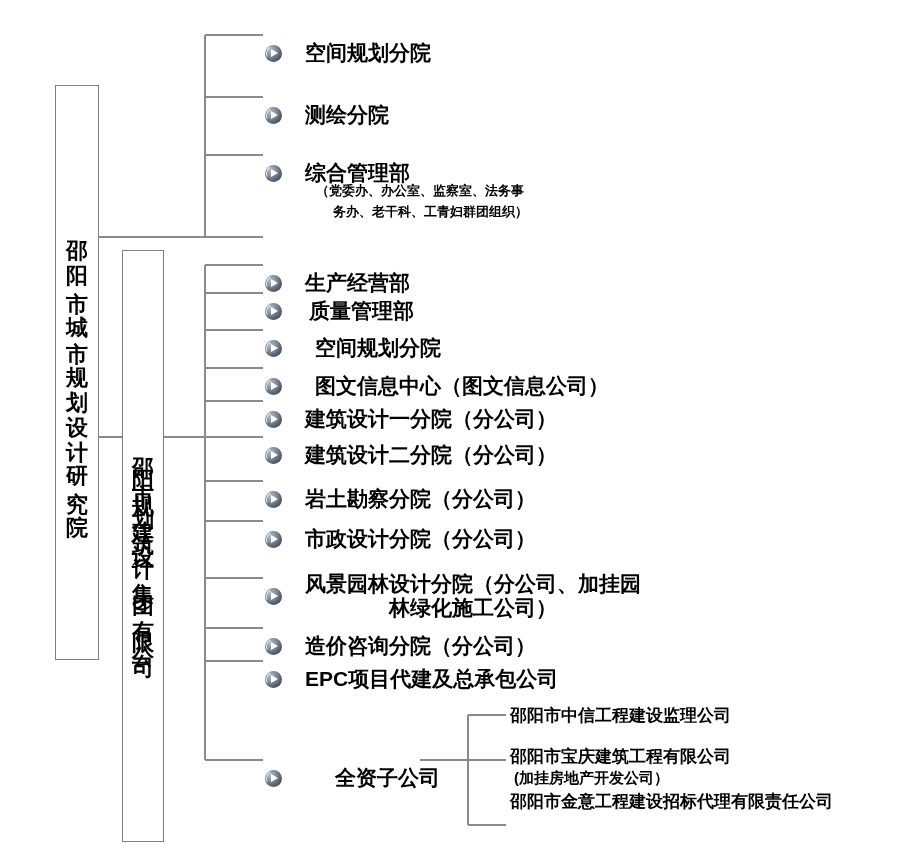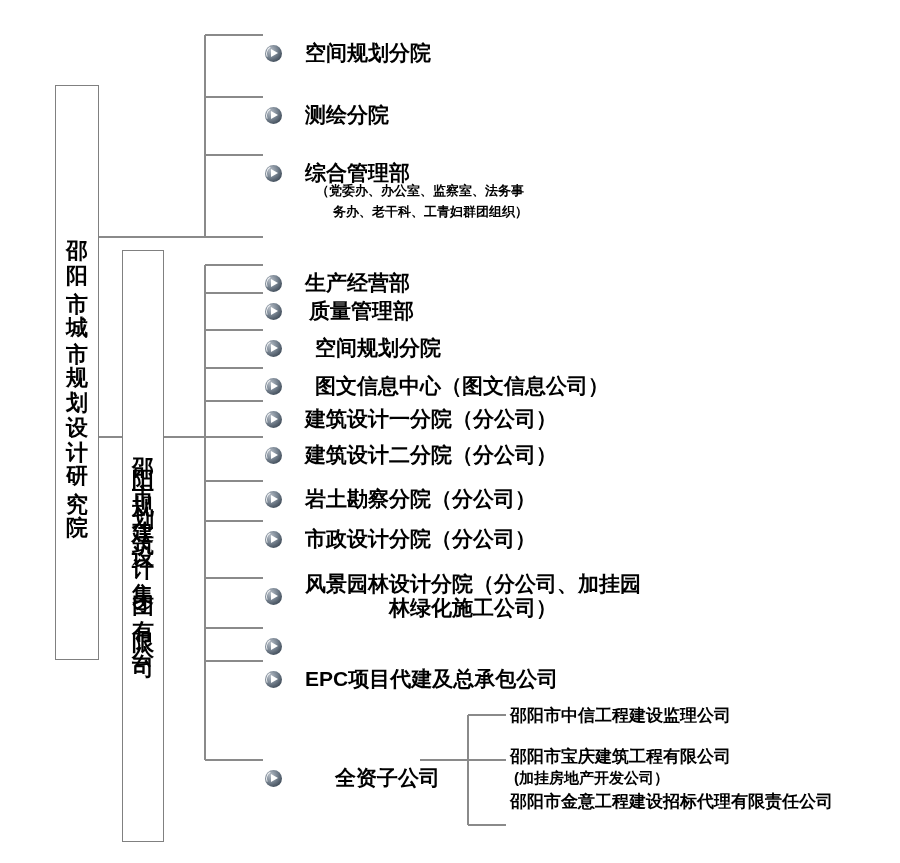--- a/index.html
+++ b/index.html
@@ -129,20 +129,21 @@
   </div>
   <div class="item" style="left:265px;top:554px;height:48px;">
     <span class="bullet"></span>
     <span class="ml-label">
       <div class="c1">风景园林设计分院（分公司、加挂园</div>
       <div class="c2">林绿化施工公司）</div>
     </span>
   </div>
   <div class="item" style="left:265px;top:616px;">
     <span class="bullet"></span>
+    <span class="label">造价咨询分院（分公司）</span>
   </div>
   <div class="item" style="left:265px;top:649px;">
     <span class="bullet"></span>
     <span class="label">EPC项目代建及总承包公司</span>
   </div>
   <div class="item" style="left:265px;top:748px;gap:53px;">
     <span class="bullet"></span>
     <span class="label">全资子公司</span>
   </div>
 

